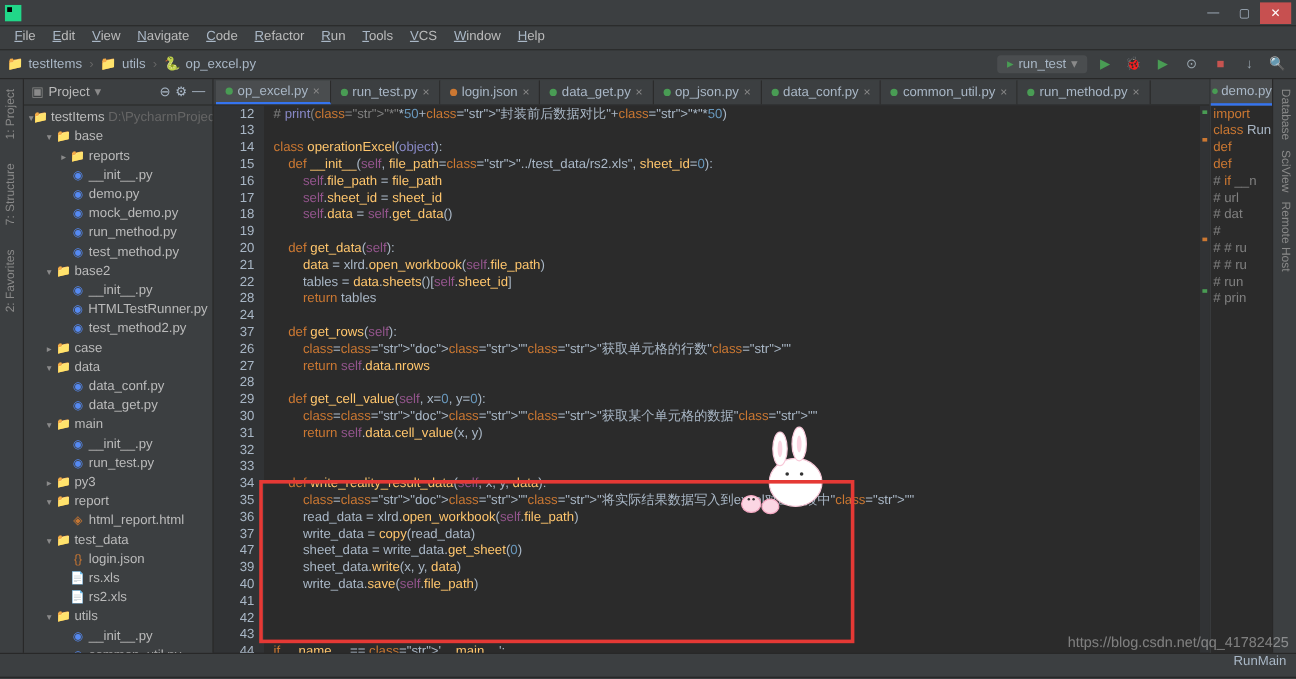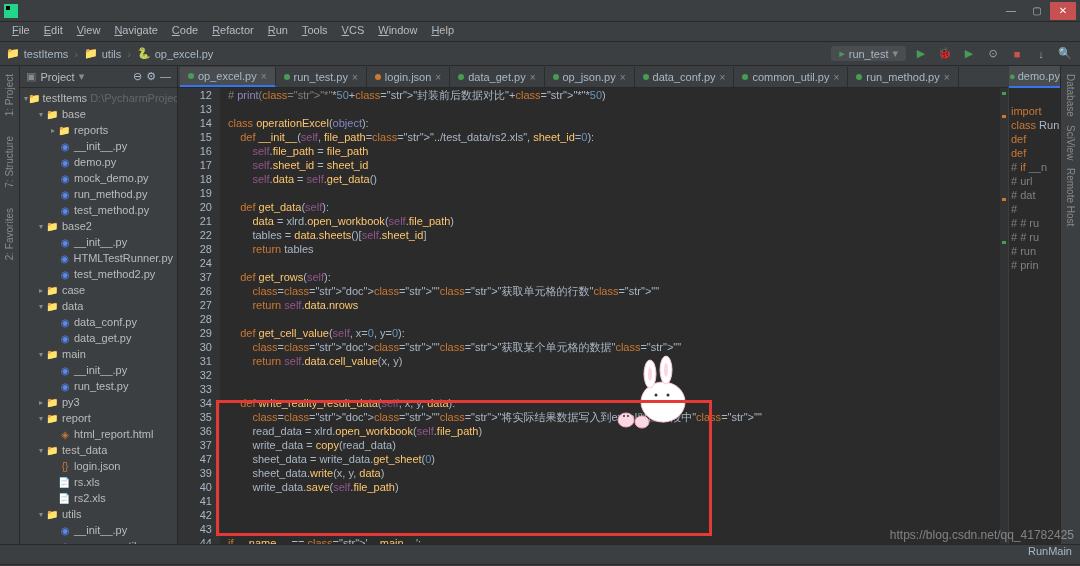--- a/index.html
+++ b/index.html
@@ -54,21 +54,21 @@
 .codebody .line{height:14px}
 .kw{color:#cc7832}
 .fn{color:#ffc66d}
 .self{color:#94558d}
 .num{color:#6897bb}
 .com{color:#808080}
 .bi{color:#8888c6}
 .redbox{position:absolute;border:3px solid #e53935;left:38px;top:312px;width:496px;height:136px;pointer-events:none;z-index:5}
 .right-editor{width:52px;background:#2b2b2b;border-left:1px solid #3c3f41;display:flex;flex-direction:column}
 .right-tab{height:22px;background:#4a4d4f;display:flex;align-items:center;justify-content:center;font-size:10px;color:#bbb;border-bottom:2px solid #3574f0}
-.right-code{flex:1;font-family:Consolas,monospace;font-size:10px;line-height:14px;padding:16px 2px;overflow:hidden;white-space:nowrap}
+.right-code{flex:1;font-family:Consolas,monospace;font-size:10px;line-height:14px;padding:0 2px;overflow:hidden;white-space:nowrap}
 .rightedge{width:20px;background:#3c3f41;border-left:1px solid #282828;display:flex;flex-direction:column;align-items:center;padding-top:4px}
 .rightedge .vtab{writing-mode:vertical-rl;color:#8a8a8a;font-size:10px;padding:4px 0}
 .breadcrumb-footer{height:20px;background:#3c3f41;display:flex;align-items:flex-start;padding:0 8px;border-top:1px solid #282828;font-size:10px;color:#bbb}
 .bottom-tabs{height:22px;background:#3c3f41;display:flex;align-items:center;padding:0 4px;border-top:1px solid #282828;gap:2px}
 .bunny{position:absolute;left:430px;top:264px;width:90px;height:80px;z-index:4;pointer-events:none}
 .watermark{position:absolute;right:6px;bottom:24px;color:rgba(255,255,255,0.4);font-size:12px;z-index:10}
 .minimap{position:absolute;right:0;top:0;width:8px;height:100%;background:#313335}
 .minimap .mark{width:4px;height:3px;background:#cc7832;margin:2px auto}
 .minimap .markg{background:#499c54}
 </style>

